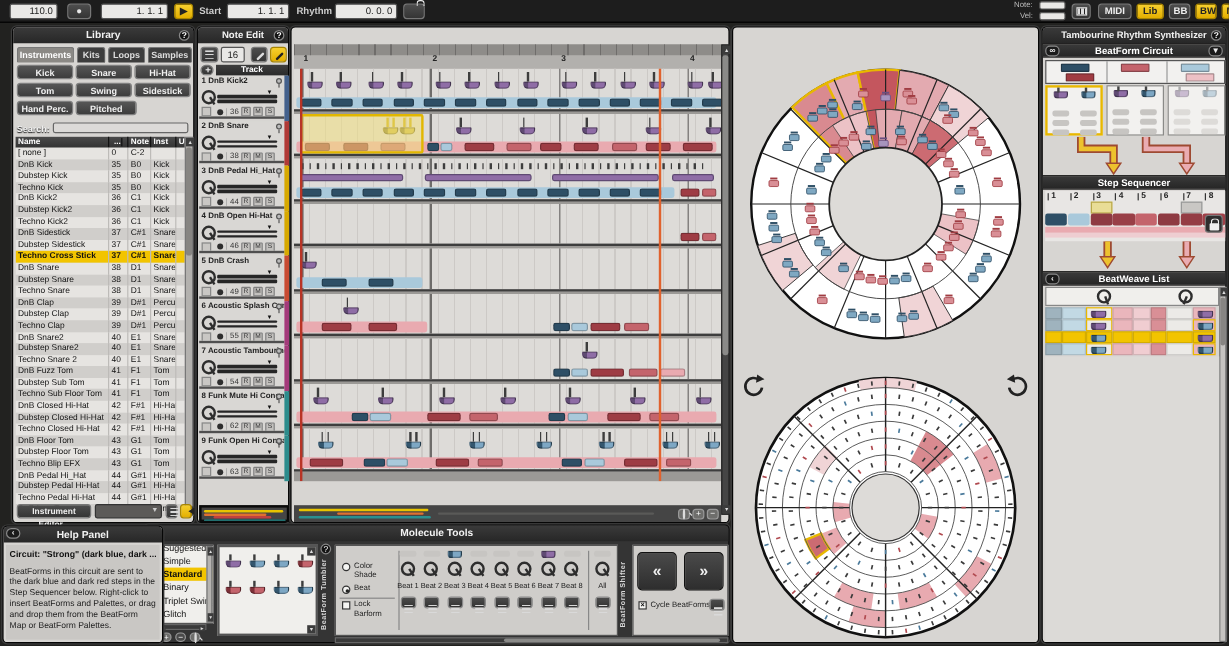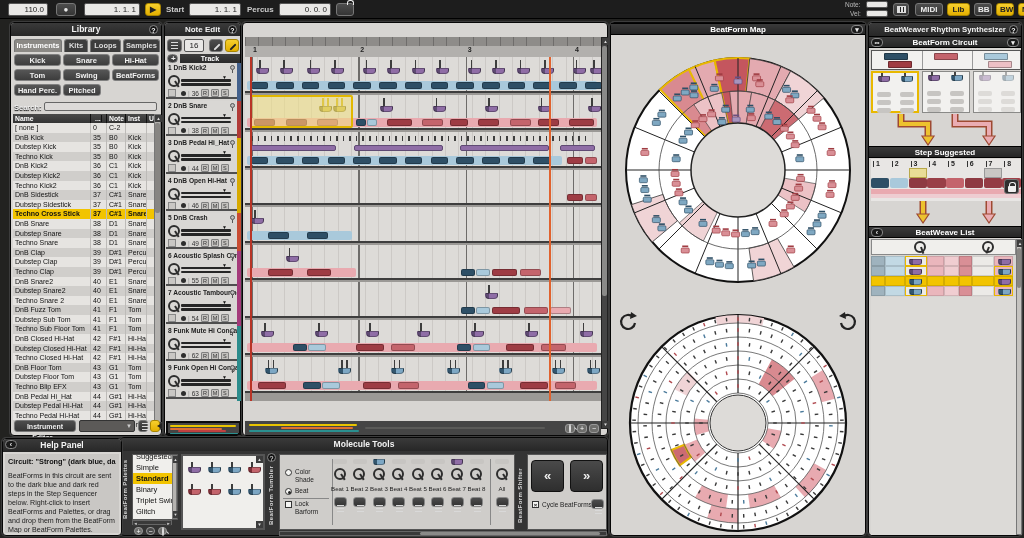--- a/index.html
+++ b/index.html
@@ -97,21 +97,21 @@
 </head>
 <body>
 
 <div id="toolbar">
   <div class="tb-field" style="left:8px;width:40px">110.0</div>
   <div class="tb-btn" style="left:56px;width:20px"><span style="color:#e8e8e8">●</span></div>
   <div class="tb-field" style="left:84px;width:56px">1. 1. 1</div>
   <div class="tb-btn yel" style="left:145px;width:16px"><span>▶</span></div>
   <div class="tb-label" style="left:166px">Start</div>
   <div class="tb-field" style="left:189px;width:52px">1. 1. 1</div>
-  <div class="tb-label" style="left:247px">Percus</div>
+  <div class="tb-label" style="left:247px">Rhythm</div>
   <div class="tb-field" style="left:279px;width:52px">0. 0. 0</div>
   <div class="tb-btn" style="left:336px;width:18px"><span class="ic-lockw" style="transform:scale(.75);margin-top:1px"></span></div>
   <div style="position:absolute;left:845px;top:1px;font-size:6.5px;color:#bbb">Note:</div>
   <div class="tb-field" style="left:866px;top:1px;width:22px;height:7px;font-size:6px"></div>
   <div style="position:absolute;left:850px;top:10px;font-size:6.5px;color:#bbb">Vel:</div>
   <div class="tb-field" style="left:866px;top:10px;width:22px;height:7px;font-size:6px"></div>
   <div class="tb-btn" style="left:893px;width:16px"><span style="display:inline-block;width:9px;height:7px;margin-top:2px;background:repeating-linear-gradient(90deg,#ddd 0 2px,#222 2px 3px);border:1px solid #ddd"></span></div>
   <div id="view-buttons">
       <div class="tb-btn" style="left: 915px; width: 28px;">MIDI</div>
       <div class="tb-btn yel" style="left: 947px; width: 23px;">Lib</div>
@@ -374,23 +374,23 @@
   <div style="position:absolute;left:68px;bottom:3px;width:56px;height:12px;background:#5c5a58;border:1px solid #333;border-radius:2px">
       <span style="position:absolute;right:2px;top:2px;font-size:6px;color:#ccc">▼</span>
     </div>
   <div class="tb-btn" style="top:auto;left:127px;bottom:3px;width:10px;height:12px"><span class="ic-menu" style="margin-top:2px"></span></div>
   <div class="tb-btn yel" style="top:auto;left:139px;bottom:3px;width:10px;height:12px"><span style="display:inline-block;width:0;height:0;border:3px solid transparent;border-right:5px solid #222;margin-top:2px"></span></div>
 <div class="cat-btn" style="left: 3px; top: 31px; width: 47px;">Kick</div>
     <div class="cat-btn" style="left: 52px; top: 31px; width: 47px;">Snare</div>
     <div class="cat-btn" style="left: 101px; top: 31px; width: 47px;">Hi-Hat</div>
     <div class="cat-btn" style="left: 3px; top: 46px; width: 47px;">Tom</div>
     <div class="cat-btn" style="left: 52px; top: 46px; width: 47px;">Swing</div>
-    <div class="cat-btn" style="left: 101px; top: 46px; width: 47px;">BeatForms</div>
+    <div class="cat-btn" style="left: 101px; top: 46px; width: 47px;">Sidestick</div>
     <div class="cat-btn" style="left: 3px; top: 61px; width: 47px;">Hand Perc.</div>
-    <div class="cat-btn" style="left: 52px; top: 61px; width: 38px;">Pitched</div>
+    <div class="cat-btn" style="left: 52px; top: 61px; width: 51px;">Pitched</div>
   </div>
 
 <div class="panel" id="noteedit-panel" style="left:164px;top:22px;width:77px;height:414px">
   <div class="ptitle" style="font-size:8px"><span>Note Edit</span><span class="qicon">?</span></div>
   <div class="tb-btn" style="left:2px;top:16px;width:15px;height:13px"><span class="ic-menu" style="margin-top:2px"></span></div>
   <div class="tb-field" style="left:19px;top:16px;width:20px;height:13px;text-align:center">16</div>
   <div class="tb-btn" style="left:44px;top:16px;width:14px;height:13px"><span style="display:inline-block;width:8px;height:2px;background:#ddd;border-radius:1px;transform:rotate(-45deg);margin-top:4px"></span></div>
   <div class="tb-btn yel" style="left:60px;top:16px;width:14px;height:13px"><span style="display:inline-block;width:8px;height:2px;background:#222;border-radius:1px;transform:rotate(-45deg);margin-top:4px"></span></div>
   <div class="tb-btn" style="left:2px;top:31px;width:11px;height:9px;line-height:8px;border-radius:5px">+</div>
   <div style="position:absolute;left:15px;top:31px;width:60px;height:9px;background:linear-gradient(#3e3e3e,#2a2a2a);color:#fff;font-size:7px;font-weight:bold;text-align:center;line-height:9px">Track</div>
@@ -951,21 +951,20 @@
     <div class="ovline" style="left:36px;top:6px;width:72px;background:#e07030"></div>
     <div class="ovline" style="left:4px;top:9px;width:110px;background:#2a9090"></div>
     <div class="ovline" style="left:120px;top:6px;width:180px;background:#5a5a58"></div>
     <div class="rndbtn" style="right:26px;top:2.5px"><span class="mag"></span></div>
     <div class="rndbtn" style="right:14px;top:2.5px">+</div>
     <div class="rndbtn" style="right:2px;top:2.5px">−</div>
   </div>
 </div>
 
 <div class="panel" id="maps-panel" style="left:610px;top:22px;width:256px;height:514px">
-  <div class="subbar"><span>BeatForm Map</span><span class="sq-btn" style="right:2px">▾</span></div>
   <svg id="bf-map" width="254" height="241" style="position:absolute;left:0;top:27px">
       <circle cx="127" cy="120" r="112" fill="#fff" stroke="#111" stroke-width="2"></circle>
       <path d="M49.198262508592336,39.433942362071036 A112,112 0 0 1 77.90243155962332,19.335066814493302 L106.39655610091336,77.75667982393915 A47,47 0 0 0 94.35105658842714,86.19102938408338 Z" fill="#d98a90" stroke="#e8b800" stroke-width="2"></path>
       <path d="M77.90243155962332,19.335066814493302 A112,112 0 0 1 103.71389062841098,10.447468717813763 L117.22815053156532,74.02706276551113 A47,47 0 0 0 106.39655610091336,77.75667982393915 Z" fill="#e3aab0" stroke="#e8b800" stroke-width="2"></path>
       <path d="M103.71389062841098,10.447468717813763 A112,112 0 0 1 138.7071878859772,8.613547718753395 L131.91283777357972,73.25747091769117 A47,47 0 0 0 117.22815053156532,74.02706276551113 Z" fill="#c4565e" stroke="#e8b800" stroke-width="2"></path>
       <path d="M138.7071878859772,8.613547718753395 A112,112 0 0 1 179.58081503201979,21.10986959980019 L164.08825346008538,50.24714016414478 A79,79 0 0 0 135.25774859814462,41.43277026590641 Z" fill="#e3aab0" stroke="#333" stroke-width="0.8"></path>
       <path d="M179.58081503201979,21.10986959980019 A112,112 0 0 1 212.79697762932554,48.00778771510761 L187.51751100639927,69.21977883476339 A79,79 0 0 0 164.08825346008538,50.24714016414478 Z" fill="#f0d4d6" stroke="#333" stroke-width="0.8"></path>
       <path d="M183,216.9948452238571 A112,112 0 0 1 142.58738730752737,230.91002369905587 L137.9946749758452,198.23117743058407 A79,79 0 0 0 166.5,188.41600689897064 Z" fill="#f0d4d6" stroke="#333" stroke-width="0.8"></path>
       <path d="M41.20302237067446,191.9922122848924 A112,112 0 0 1 20.481670174942806,154.60990336999413 L51.86653521268288,144.41234255562088 A79,79 0 0 0 66.48248899360074,170.7802211652366 Z" fill="#f0d4d6" stroke="#333" stroke-width="0.8"></path>
       <path d="M82.82376062581102,54.5060317681517 A79,79 0 0 1 110.57497642539703,42.72633954202935 L117.22815053156532,74.02706276551113 A47,47 0 0 0 100.71793353687491,81.03523408991305 Z" fill="#ecc2c6" stroke="#333" stroke-width="0.6"></path>
@@ -1402,21 +1401,21 @@
       <path d="M16,6 A7,7 0 1 0 18,12" fill="none" stroke="#222" stroke-width="2.2"></path>
       <path d="M14,1 l6,4 -7,3 z" fill="#222"></path>
     </svg>
   <svg width="22" height="22" style="position:absolute;right:6px;top:288px">
       <path d="M6,6 A7,7 0 1 1 4,12" fill="none" stroke="#222" stroke-width="2.2"></path>
       <path d="M8,1 l-6,4 7,3 z" fill="#222"></path>
     </svg>
 </div>
 
 <div class="panel" id="synth-panel" style="left:868px;top:22px;width:154px;height:514px">
-  <div class="ptitle" style="font-size:7.8px"><span>BeatWeaver Rhythm Synthesizer</span><span class="qicon">?</span></div>
+  <div class="ptitle" style="font-size:7.8px"><span>Tambourine Rhythm Synthesizer</span><span class="qicon">?</span></div>
   <div class="subbar"><span>BeatForm Circuit</span>
     <span class="sq-btn" style="left:2px">∞</span>
     <span class="sq-btn" style="right:2px">▾</span>
   </div>
   <div id="circuit-blocks" style="position:absolute;left:2px;top:27px;width:150px;height:20px;background:#f2f1ef;border:1px solid #555">
       <div style="position: absolute; left: 50px; top: 0px; width: 1px; height: 100%; background: rgb(153, 153, 153);"></div>
       <div class="blk" style="left: 12px; top: 2px; width: 24px; background: rgb(46, 79, 102);"></div>
       <div class="blk" style="left: 16px; top: 10px; width: 24px; background: rgb(160, 60, 66);"></div>
       <div style="position: absolute; left: 100px; top: 0px; width: 1px; height: 100%; background: rgb(153, 153, 153);"></div>
       <div class="blk" style="left: 62px; top: 2px; width: 24px; background: rgb(196, 100, 108);"></div>
@@ -1462,21 +1461,21 @@
       </div>
     </div>
   <svg id="circuit-arrows" width="150" height="32" style="position:absolute;left:2px;top:91px">
       <path d="M30,0 V10 H57 V24" fill="none" stroke="#9e4a32" stroke-width="7"></path>
       <path d="M30,0 V10 H57 V24" fill="none" stroke="#edc22e" stroke-width="4"></path>
       <polygon points="51,22 63,22 57,31" fill="#edc22e" stroke="#9e4a32" stroke-width="1.2"></polygon>
       <path d="M84,0 V10 H118 V24" fill="none" stroke="#9e4a32" stroke-width="7"></path>
       <path d="M84,0 V10 H118 V24" fill="none" stroke="#eaacb2" stroke-width="4"></path>
       <polygon points="112,22 124,22 118,31" fill="#eaacb2" stroke="#9e4a32" stroke-width="1.2"></polygon>
     </svg>
-  <div class="subbar" style="position:absolute;left:0;top:123px;width:100%"><span>Step Suggested</span></div>
+  <div class="subbar" style="position:absolute;left:0;top:123px;width:100%"><span>Step Sequencer</span></div>
   <div id="step-seq" style="position:absolute;left:2px;top:136px;width:150px;height:42px;background:#e8e6e4">
       <div class="steptick" style="left: 2px; top: 2px;"></div>
       <div class="stepnum" style="left: 5px; top: 1px;">1</div>
       <div style="position: absolute; left: 0px; top: 19px; width: 18.25px; height: 10px; background: rgb(46, 79, 102); border-radius: 2px;"></div>
       <div class="steptick" style="left: 20.75px; top: 2px;"></div>
       <div class="stepnum" style="left: 23.75px; top: 1px;">2</div>
       <div style="position: absolute; left: 18.75px; top: 19px; width: 18.25px; height: 10px; background: rgb(169, 201, 219); border-radius: 2px;"></div>
       <div class="steptick" style="left: 39.5px; top: 2px;"></div>
       <div class="stepnum" style="left: 42.5px; top: 1px;">3</div>
       <div style="position: absolute; left: 37.5px; top: 9px; width: 18.75px; height: 10px; background: rgb(233, 221, 150); border: 1px solid rgb(185, 169, 74);"></div>
@@ -1712,19 +1711,19 @@
     <div class="bigbtn" style="left:42px;top:5px">»</div>
     <span class="cbox" style="left:4px;top:46px" id="cycle-box">×</span>
     <span class="optlbl" style="left:14px;top:46px">Cycle BeatForms</span>
     <div class="mbtn" style="right:2px;top:44px"><span class="ic-menu"></span></div>
   </div>
   <div class="hsb" style="left:158px;top:93px;width:328px">
       <i style="left:140px;width:180px"></i>
     </div>
 </div>
 
-<div class="panel" id="help-panel" style="left:2px;top:438px;width:120px;height:98px">
+<div class="panel" id="help-panel" style="left:2px;top:438px;width:134px;height:98px">
   <div class="ptitle"><span>Help Panel</span><span class="sq-btn" style="left:2px;border-radius:5px">‹</span></div>
   <div style="position:absolute;left:2px;top:15px;right:2px;bottom:2px;background:#c9c7c4;padding:3px;overflow:hidden">
     <div style="font-size:7.3px;font-weight:bold;white-space:nowrap;overflow:hidden">Circuit: "Strong" (dark blue, dark ...</div>
     <div style="font-size:7.1px;line-height:9px;margin-top:6px;color:#1d1d1d">BeatForms in this circuit are sent to the dark blue and dark red steps in the Step Sequencer below. Right-click to insert BeatForms and Palettes, or drag and drop them from the BeatForm Map or BeatForm Palettes.</div>
   </div>
 </div>
 
 </body></html>

